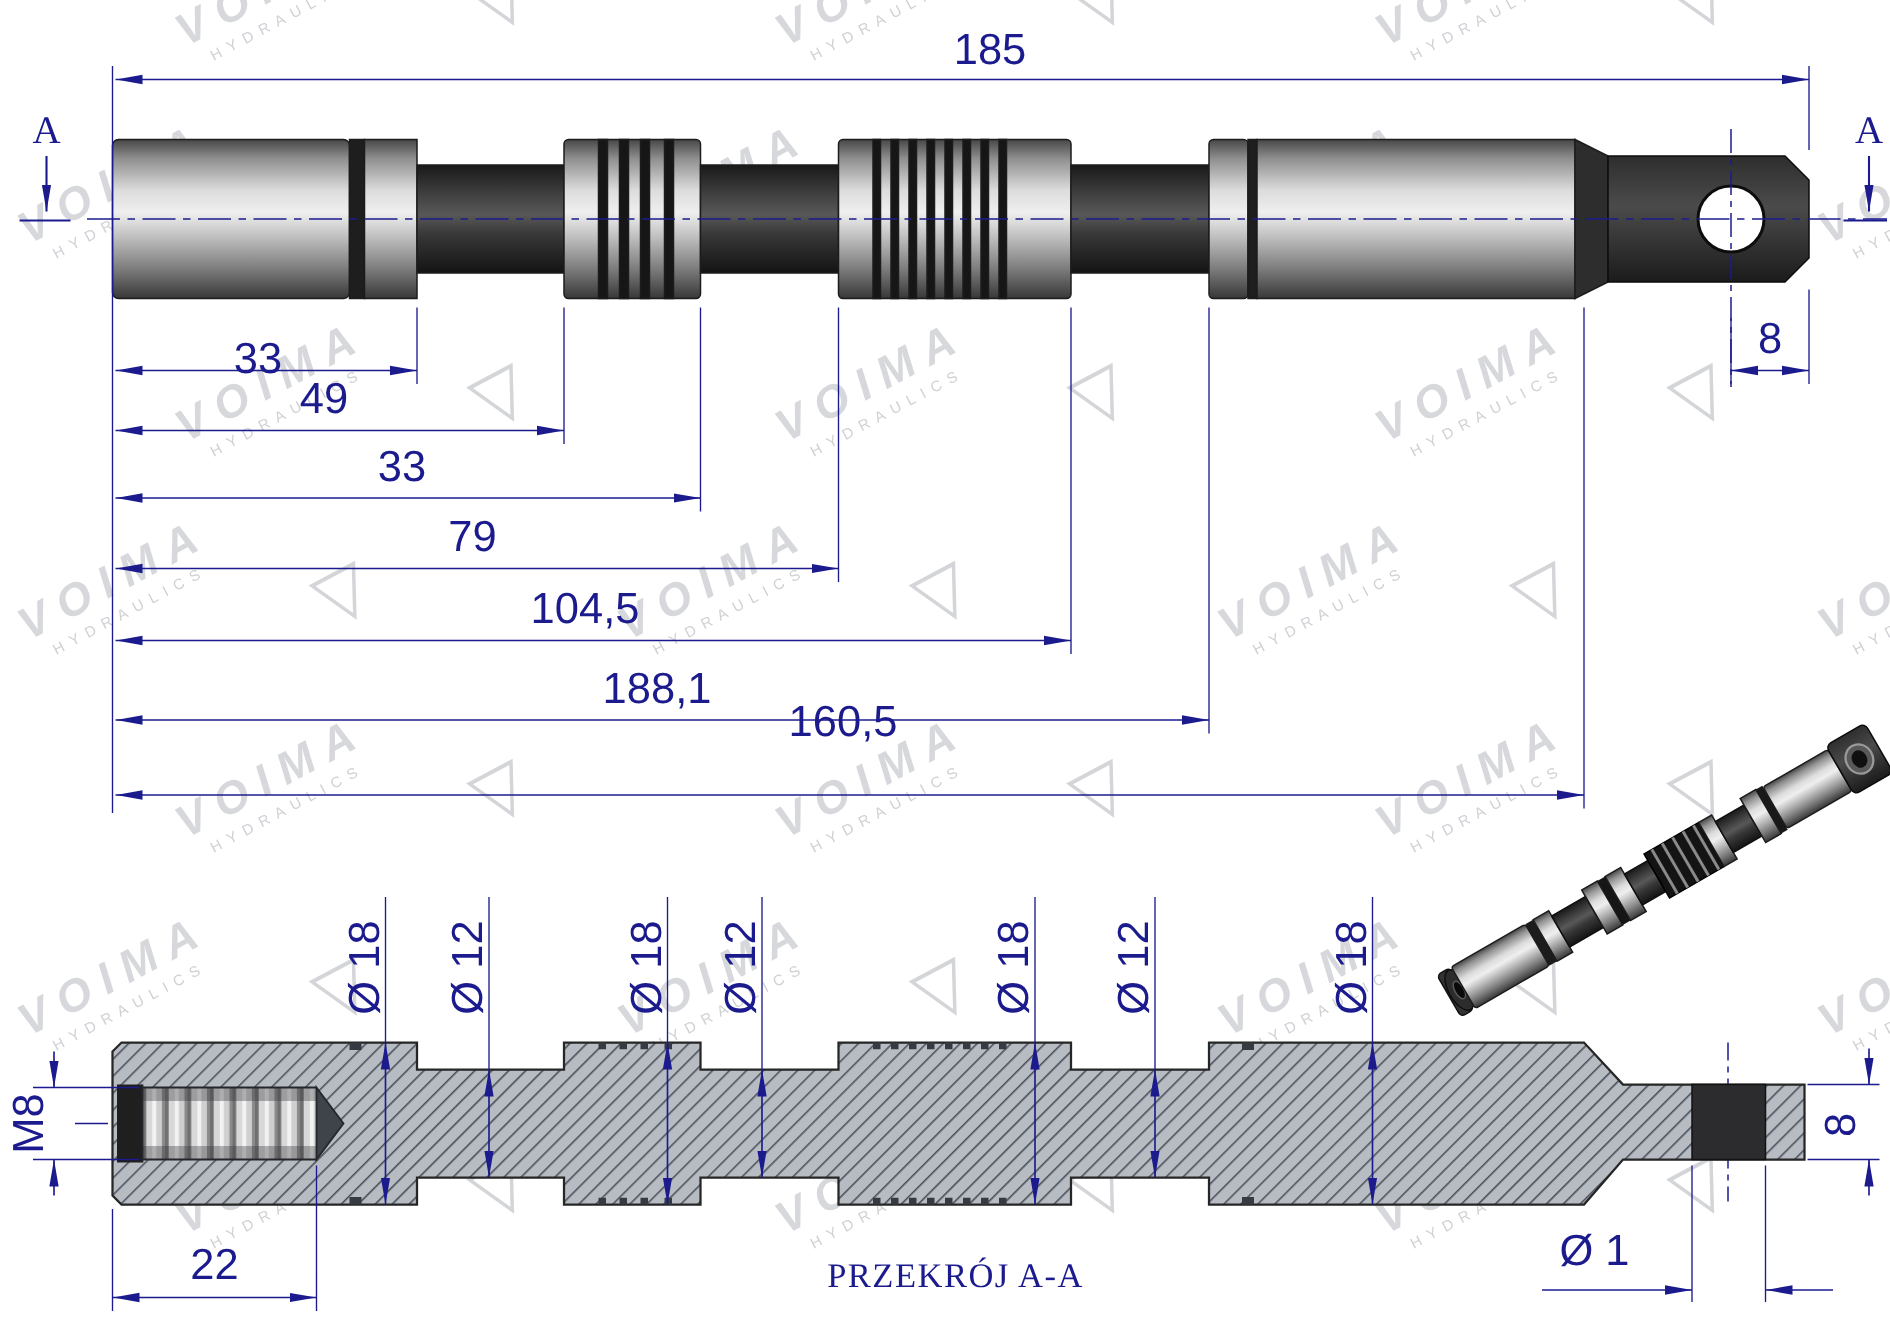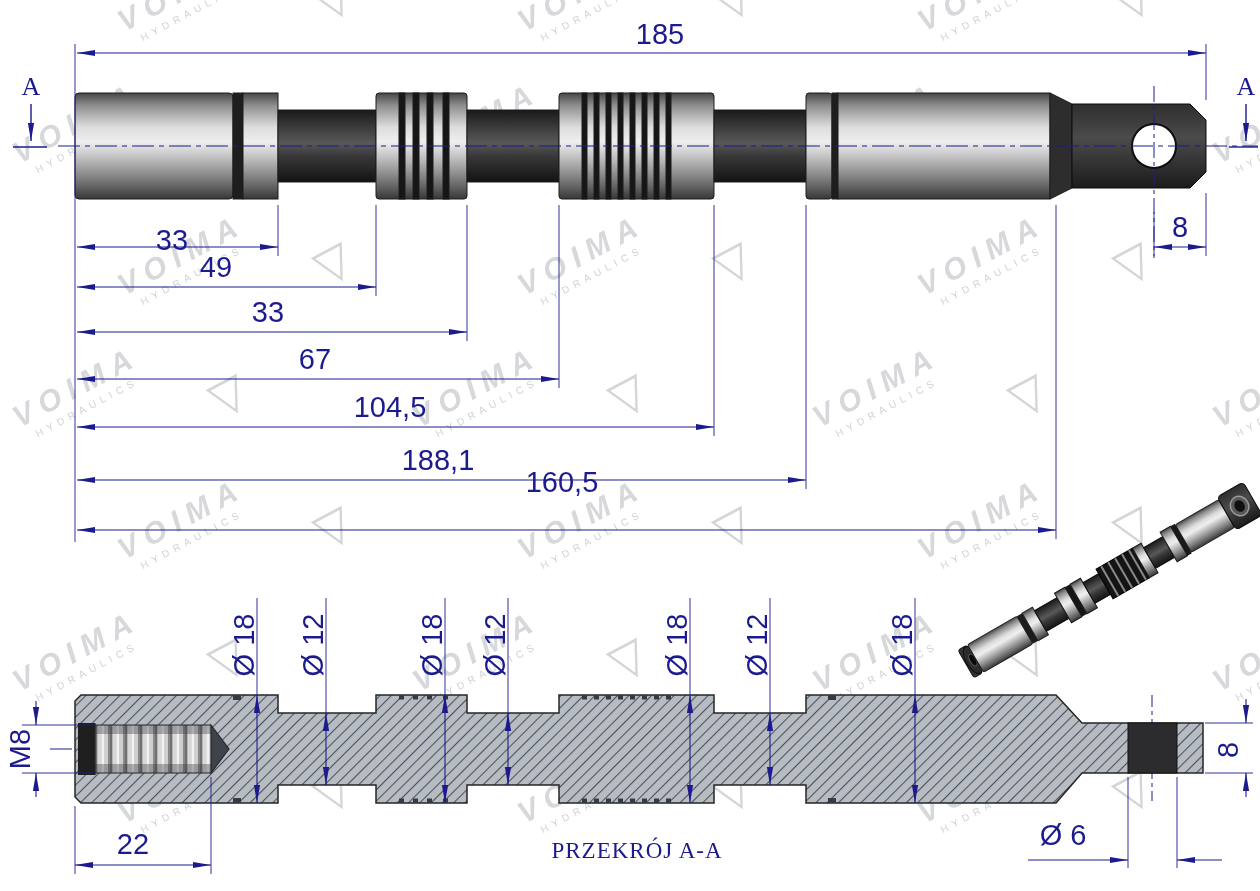--- a/index.html
+++ b/index.html
@@ -407,33 +407,33 @@
     </g>
   </svg>
 
   <div class="labels">
     <div class="lb dim" style="left:660px;top:34px">185</div>
     <div class="lb ser" style="left:31px;top:87px">A</div>
     <div class="lb ser" style="left:1246px;top:87px">A</div>
     <div class="lb dim" style="left:172px;top:240px">33</div>
     <div class="lb dim" style="left:216px;top:267px">49</div>
     <div class="lb dim" style="left:268px;top:312px">33</div>
-    <div class="lb dim" style="left:315px;top:359px">67</div>
+    <div class="lb dim" style="left:315px;top:359px">79</div>
     <div class="lb dim" style="left:390px;top:407px">104,5</div>
     <div class="lb dim" style="left:438px;top:460px">188,1</div>
     <div class="lb dim" style="left:562px;top:482px">160,5</div>
     <div class="lb dim" style="left:1180px;top:227px">8</div>
 
     <div class="lb dim rot" style="left:244px;top:645px">Ø 18</div>
     <div class="lb dim rot" style="left:313px;top:645px">Ø 12</div>
     <div class="lb dim rot" style="left:432px;top:645px">Ø 18</div>
     <div class="lb dim rot" style="left:495px;top:645px">Ø 12</div>
     <div class="lb dim rot" style="left:677px;top:645px">Ø 18</div>
     <div class="lb dim rot" style="left:757px;top:645px">Ø 12</div>
     <div class="lb dim rot" style="left:902px;top:645px">Ø 18</div>
 
     <div class="lb dim rot" style="left:20px;top:749px">M8</div>
     <div class="lb dim rot" style="left:1228px;top:750px">8</div>
-    <div class="lb dim" style="left:133px;top:844px">22</div>
-    <div class="lb dim" style="left:1063px;top:835px">Ø 6</div>
+    <div class="lb dim" style="left:143px;top:844px">22</div>
+    <div class="lb dim" style="left:1063px;top:835px">Ø 1</div>
     <div class="lb sec-title" style="left:637px;top:851px">PRZEKRÓJ A-A</div>
   </div>
 </div>
 
 </body></html>

